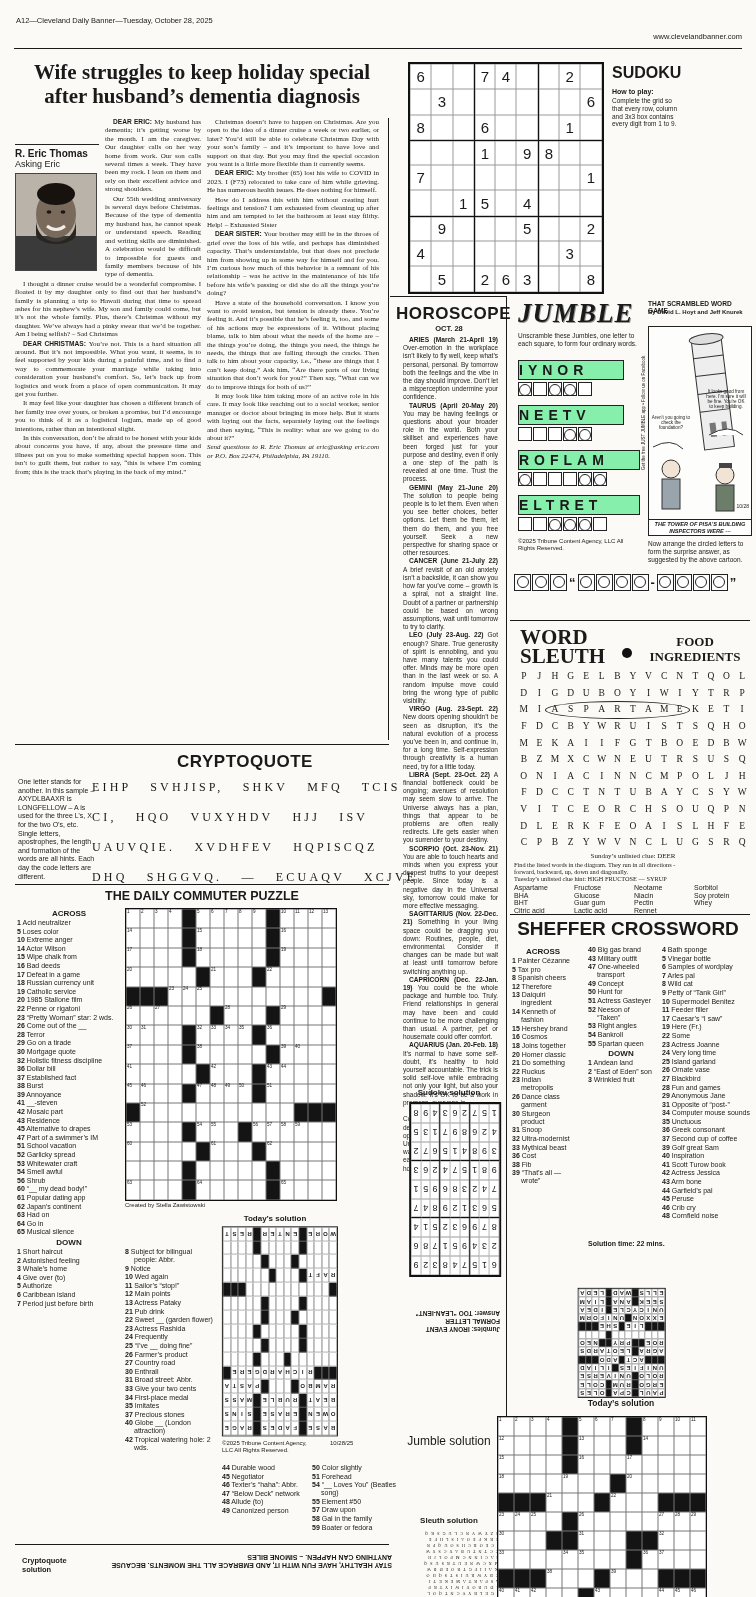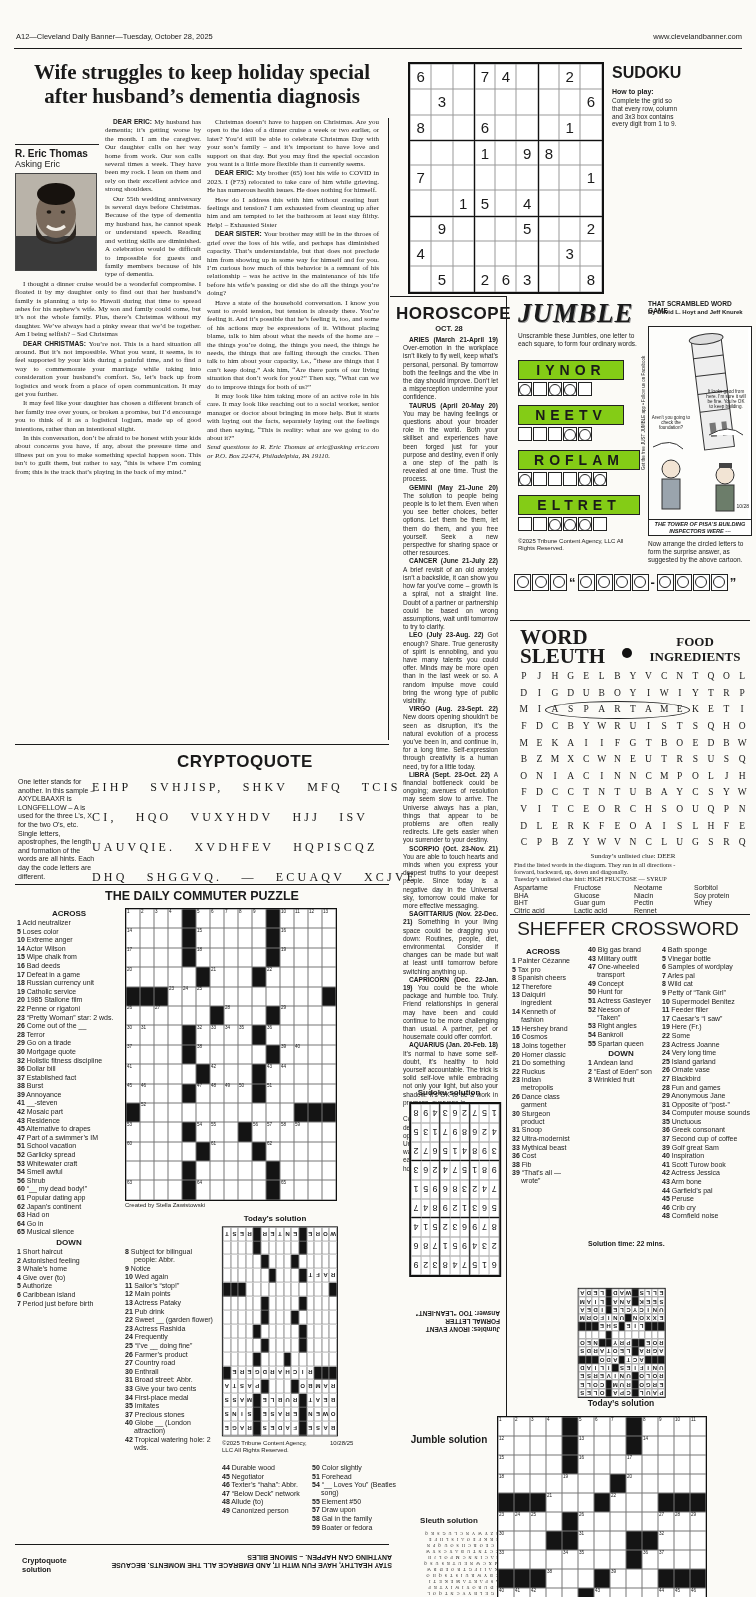--- a/index.html
+++ b/index.html
@@ -36,42 +36,42 @@
   .sgrid{display:grid;background:#fff;border:2px solid #111}
   .sc{display:flex;align-items:center;justify-content:center;background:#fff;box-shadow:inset 0 0 0 .5px #999;
       font:15px "Liberation Sans",sans-serif}
   .msol .sc{font:9px "Liberation Sans",sans-serif}
   
   .slgrid{position:relative;display:grid;font-family:"Liberation Serif",serif}
   .slc{display:flex;align-items:center;justify-content:center;font-size:9.5px}
   .sloval{position:absolute;border:1.2px solid #222;border-radius:50%/50%}
   
   .jlogo{font:bold italic 27px "Liberation Serif",serif;letter-spacing:1px;text-shadow:1px 1px 0 #999}
-  .jword{border:1.5px solid #222;background:#84cc16;font:bold 14px/18px "Liberation Sans",sans-serif;
-         text-align:center;letter-spacing:5px}
+  .jword{border:1.5px solid #222;background:#86efac;font:bold 14px/18px "Liberation Sans",sans-serif;
+         text-align:left;letter-spacing:5px}
   .jtiles{display:flex;gap:1px;margin-top:2px}
   .jt{width:14px;height:14px;border:1px solid #222;background:#fff;box-sizing:border-box}
   .jt.circ{border-radius:0}
   .jt.circ::after{content:"";display:block;width:10px;height:10px;border:1px solid #222;border-radius:50%;margin:1px auto}
   .jansrow{display:flex;align-items:center;gap:2px}
   .jq{font:bold 13px "Liberation Sans",sans-serif}
   .small6{font:6px/7.2px "Liberation Sans",sans-serif}
   .small65{font:6.5px/7.8px "Liberation Sans",sans-serif}
   .cartoon{border:1.5px solid #222;background:#fff}
   .bubble{position:absolute;font:4.6px/5px "Liberation Sans",sans-serif;text-align:center}
   
   .cipher{font:12px "Liberation Serif",serif;letter-spacing:3.2px;word-spacing:13px;white-space:nowrap}
   .cq-side{font:7px/8.6px "Liberation Sans",sans-serif}
   .bigtitle{font:bold 17px "Liberation Sans",sans-serif;letter-spacing:.5px;text-align:center}
   .slv{font:4.2px/6px "Liberation Serif",serif;letter-spacing:1px}
 </style>
 </head>
 <body>
 
-<div class="abs ed" style="left:16px;top:32px">A12—Cleveland Daily Banner—Tuesday, October 28, 2025</div>
+<div class="abs ed" style="left:16px;top:16px">A12—Cleveland Daily Banner—Tuesday, October 28, 2025</div>
 <div class="abs ed" style="right:14px;top:32px">www.clevelandbanner.com</div>
 <div class="abs rule" style="left:14px;top:48px;width:728px"></div>
 
 <div class="abs headline" style="left:18px;top:60px;width:368px">Wife struggles to keep holiday special after husband’s dementia diagnosis</div>
 <div class="abs" style="left:15px;top:118px;width:186px">
   <div class="bybox">
     <div class="byname">R. Eric Thomas</div>
     <div class="byrole">Asking Eric</div>
     <svg width="80" height="96" style="margin-top:3px;border:1px solid #444;background:#cfcac2">
       <rect x="0" y="0" width="80" height="96" fill="#b9b3a9"></rect>
@@ -292,21 +292,21 @@
     <div class="sc">6</div>
     <div class="sc">3</div>
     <div class="sc" style="border-left: 1.6px solid rgb(17, 17, 17);">4</div>
     <div class="sc">9</div>
     <div class="sc">8</div>
   </div>
 <div class="abs rot" style="left:398px;top:1310px;width:102px">
     <div class="small65" style="font-weight: bold;">Jumbles: IRONY  EVENT  FORMAL  LETTER</div>
     <div class="small65" style="font-weight: bold;">Answer: TOO “LEAN-IENT”</div>
   </div>
-<div class="abs sans ctr" style="left:396px;top:1434px;width:106px;font-weight:bold;font-size:10px">Jumble solution</div>
+<div class="abs sans ctr" style="left:396px;top:1434px;width:106px;font-weight:normal;font-size:12px">Jumble solution</div>
 <div class="abs sans ctr" style="left:396px;top:1516px;width:106px;font-weight:bold;font-size:8px">Sleuth solution</div>
 <div class="abs rot" style="left: 406px; top: 1530px; width: 104px;">
     <div class="slv">P J H G E L B Y V C N T Q O L</div>
     <div class="slv">D I G D U B O Y I W I Y T R P</div>
     <div class="slv">M I A S P A R T A M E K E T I</div>
     <div class="slv">F D C B Y W R U I S T S Q H O</div>
     <div class="slv">M E K A I I F G T B O E D B W</div>
     <div class="slv">B Z M X C W N E U T R S U S Q</div>
     <div class="slv">O N I A C I N N C M P O L J H</div>
     <div class="slv">F D C C T N T U B A Y C S Y W</div>
@@ -1469,21 +1469,21 @@
     <div class="clue"><b>55</b> Element #50</div>
     <div class="clue"><b>57</b> Draw upon</div>
     <div class="clue"><b>58</b> Gal in the family</div>
     <div class="clue"><b>59</b> Boater or fedora</div>
   </div>
 
 <div class="abs rule" style="left:15px;top:1544px;width:374px"></div>
 <div class="abs sans" style="left:22px;top:1556px;width:64px;font-weight:bold;font-size:7.5px">Cryptoquote solution</div>
 <div class="abs rot sans" style="left:92px;top:1552px;width:300px;font-size:7px;line-height:8.4px;font-weight:bold;text-align:left">STAY HEALTHY, HAVE FUN WITH IT, AND EMBRACE ALL THE MOMENTS. BECAUSE ANYTHING CAN HAPPEN. – SIMONE BILES</div>
 
-<div class="abs sans ctr" style="left:500px;top:918px;width:256px;font-weight:normal;font-size:19px">SHEFFER CROSSWORD</div>
+<div class="abs sans ctr" style="left:500px;top:918px;width:256px;font-weight:bold;font-size:19px">SHEFFER CROSSWORD</div>
 <div class="abs" style="left:512px;top:946px;width:62px">
     <div class="clue-h">ACROSS</div>
     <div class="clue"><b>1</b> Painter Cézanne</div>
     <div class="clue"><b>5</b> Tax pro</div>
     <div class="clue"><b>8</b> Spanish cheers</div>
     <div class="clue"><b>12</b> Therefore</div>
     <div class="clue"><b>13</b> Daiquiri ingredient</div>
     <div class="clue"><b>14</b> Kenneth of fashion</div>
     <div class="clue"><b>15</b> Hershey brand</div>
     <div class="clue"><b>16</b> Cosmos</div>

